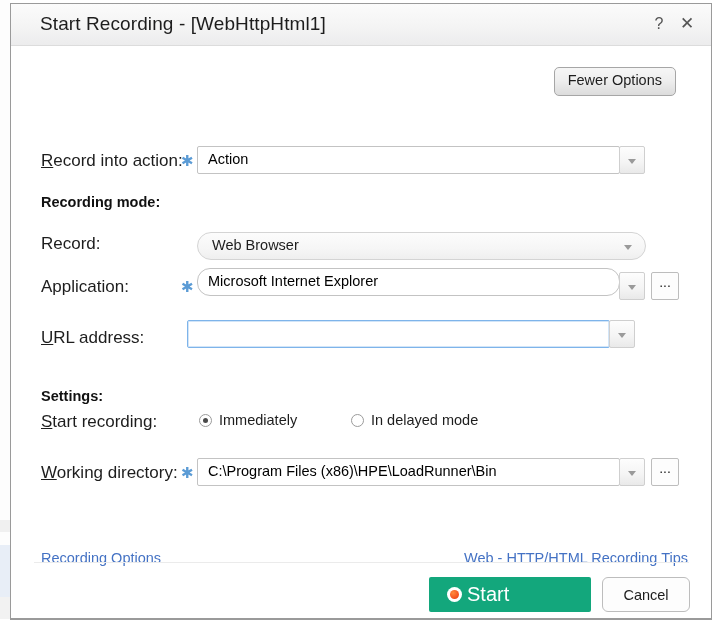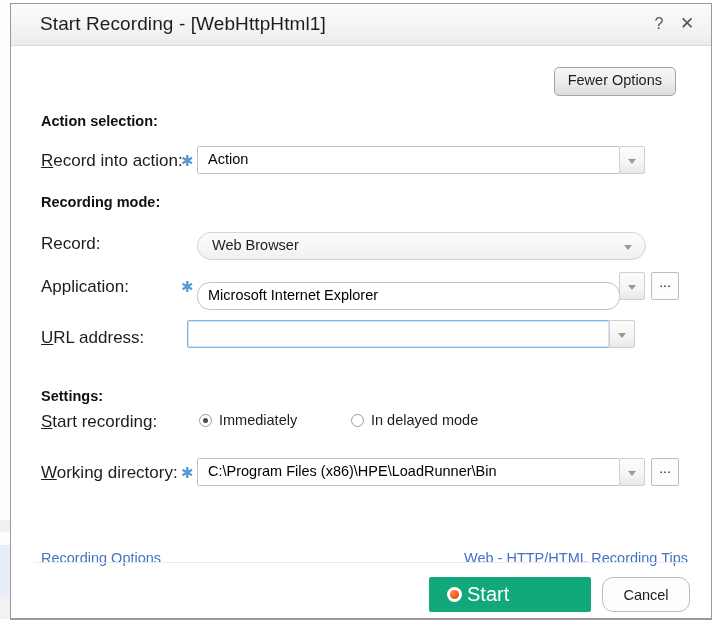--- a/index.html
+++ b/index.html
@@ -327,21 +327,21 @@
   }
 
   .btn-cancel {
     position: absolute;
     left: 591px;
     top: 14px;
     width: 88px;
     height: 35px;
     background: #fdfdfd;
     border: 1px solid #bdbdbd;
-    border-radius: 11px;
+    border-radius: 6px;
     color: #1d1d1d;
     font-size: 14.5px;
     font-family: "Liberation Sans", sans-serif;
     cursor: default;
     box-sizing: border-box;
   }
 </style>
 </head>
 <body>
 
@@ -357,21 +357,20 @@
   <div class="titlebar">
     <div class="title-text">Start Recording - [WebHttpHtml1]</div>
     <div class="title-btn title-help">?</div>
     <div class="title-btn title-close">✕</div>
   </div>
 
   <div class="dlg-body">
 
     <div class="fewer-options">Fewer Options</div>
 
-    <div class="section-head" style="top:67px;">Action selection:</div>
 
     <div class="fld-label" style="top:105px;"><u>R</u><span>ecord into action:</span></div>
     <div class="req-star" style="left:170px; top:108px;">✱</div>
 
     <div class="combo" style="left:186px; top:100px; width:423px;">
       <div class="txt">Action</div>
     </div>
     <div class="ddbtn" style="left:608px; top:100px;">
       <span class="arrow"></span>
     </div>
@@ -380,21 +379,21 @@
 
     <div class="fld-label" style="top:188px;">Record:</div>
     <div class="pill" style="left:186px; top:186px; width:449px;">
       <div class="txt">Web Browser</div>
       <span class="arrow"></span>
     </div>
 
     <div class="fld-label" style="top:231px;">Application:</div>
     <div class="req-star" style="left:170px; top:234px;">✱</div>
 
-    <div class="combo" style="left:186px; top:236px; width:423px;border-radius:13px;">
+    <div class="combo" style="left:186px; top:222px; width:423px;border-radius:13px;">
       <div class="txt">Microsoft Internet Explorer</div>
     </div>
     <div class="ddbtn" style="left:608px; top:226px;">
       <span class="arrow"></span>
     </div>
     <div class="browse" style="left:640px; top:226px;">...</div>
 
     <div class="fld-label" style="top:282px;"><u>U</u><span>RL address:</span></div>
 
     <div class="combo focused" style="left:176px; top:274px; width:423px;">

